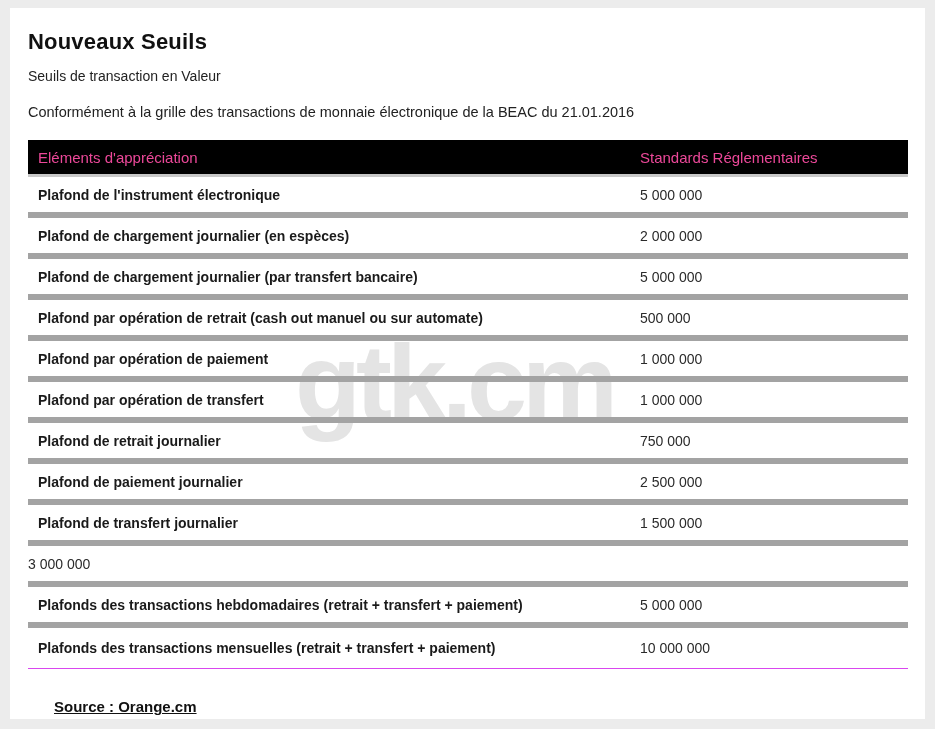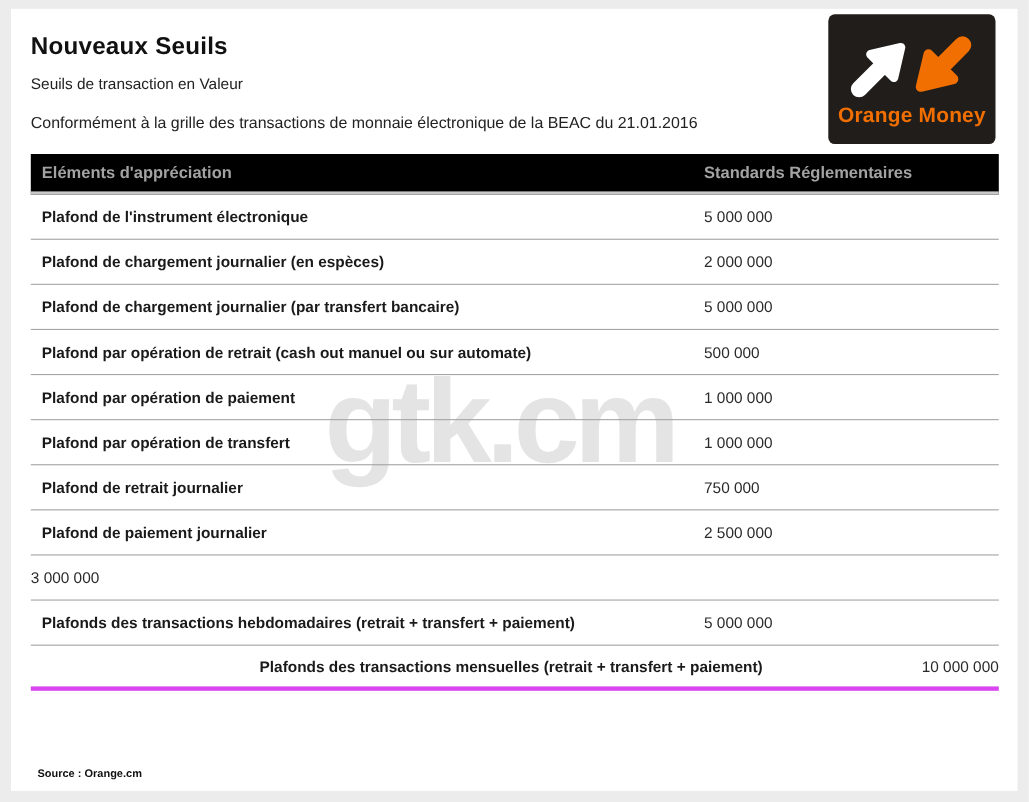--- a/index.html
+++ b/index.html
@@ -55,67 +55,53 @@
     position: absolute; left: 18px; top: 132px;
     width: 880px; z-index: 1;
   }
   .thead {
     display: flex; align-items: center;
     height: 37px;
     background: #000000;
     border-bottom: 3px solid #c8c8c8;
   }
   .thead .th {
-    color: #a3a3a3; font-weight: bold; font-size: 15px;
+    color: #ec4899; font-weight: normal; font-size: 15px;
   }
   .col-label { padding-left: 10px; width: 612px; flex: none; }
   .col-value { flex: none; }
   .row {
     display: flex; align-items: center;
     height: 41px;
-    border-bottom: 1px solid #a3a3a3;
+    border-bottom: 6px solid #a3a3a3;
     background: transparent;
   }
-  .row:last-child { border-bottom: 4px solid #d946ef; justify-content: flex-end; }
+  .row:last-child { border-bottom: 1px solid #d946ef; }
   .row .label {
     font-size: 14px; font-weight: bold; color: #1a1a1a;
   }
   .row .value {
     font-size: 14px; color: #2a2a2a;
   }
   .footer-source {
-    position: absolute; left: 24px; top: 690px;
-    font-size: 10px; font-weight: bold; color: #111111;
+    position: absolute; left: 44px; top: 690px;
+    font-size: 15px; font-weight: bold; color: #111111;
     z-index: 1;
+    text-decoration: underline;
   }
 </style>
 </head>
 <body>
 
 <div class="card">
 
   <div class="page-title">Nouveaux Seuils</div>
   <div class="page-subtitle">Seuils de transaction en Valeur</div>
   <div class="page-intro">Conformément à la grille des transactions de monnaie électronique de la BEAC du 21.01.2016</div>
 
-  <div class="logo">
-    <svg width="124" height="72" viewBox="0 0 120 72">
-
-      <g>
-        <line x1="12" y1="60" x2="33" y2="39" stroke="#ffffff" stroke-width="15" stroke-linecap="round"></line>
-        <path d="M 50 22 L 43.6 49.6 L 22.4 28.4 Z" fill="#ffffff" stroke="#ffffff" stroke-width="8" stroke-linejoin="round"></path>
-      </g>
-
-      <g>
-        <line x1="86.4" y1="39.6" x2="106" y2="20" stroke="#f16e00" stroke-width="16" stroke-linecap="round"></line>
-        <path d="M 68 58 L 97.7 50.9 L 75.1 28.3 Z" fill="#f16e00" stroke="#f16e00" stroke-width="9" stroke-linejoin="round"></path>
-      </g>
-    </svg>
-    <div class="logo-text">Orange Money</div>
-  </div>
 
   <div class="watermark">gtk.cm</div>
 
   <div class="table">
     <div class="thead">
       <div class="th col-label">Eléments d'appréciation</div>
       <div class="th col-value">Standards Réglementaires</div>
     </div>
 
     <div class="row">
@@ -144,20 +130,24 @@
     </div>
     <div class="row">
       <div class="label col-label">Plafond de retrait journalier</div>
       <div class="value col-value">750 000</div>
     </div>
     <div class="row">
       <div class="label col-label">Plafond de paiement journalier</div>
       <div class="value col-value">2 500 000</div>
     </div>
     <div class="row">
+      <div class="label col-label">Plafond de transfert journalier</div>
+      <div class="value col-value">1 500 000</div>
+    </div>
+    <div class="row">
       <div class="value col-value">3 000 000</div>
     </div>
     <div class="row">
       <div class="label col-label">Plafonds des transactions hebdomadaires (retrait + transfert + paiement)</div>
       <div class="value col-value">5 000 000</div>
     </div>
     <div class="row">
       <div class="label col-label">Plafonds des transactions mensuelles (retrait + transfert + paiement)</div>
       <div class="value col-value">10 000 000</div>
     </div>

